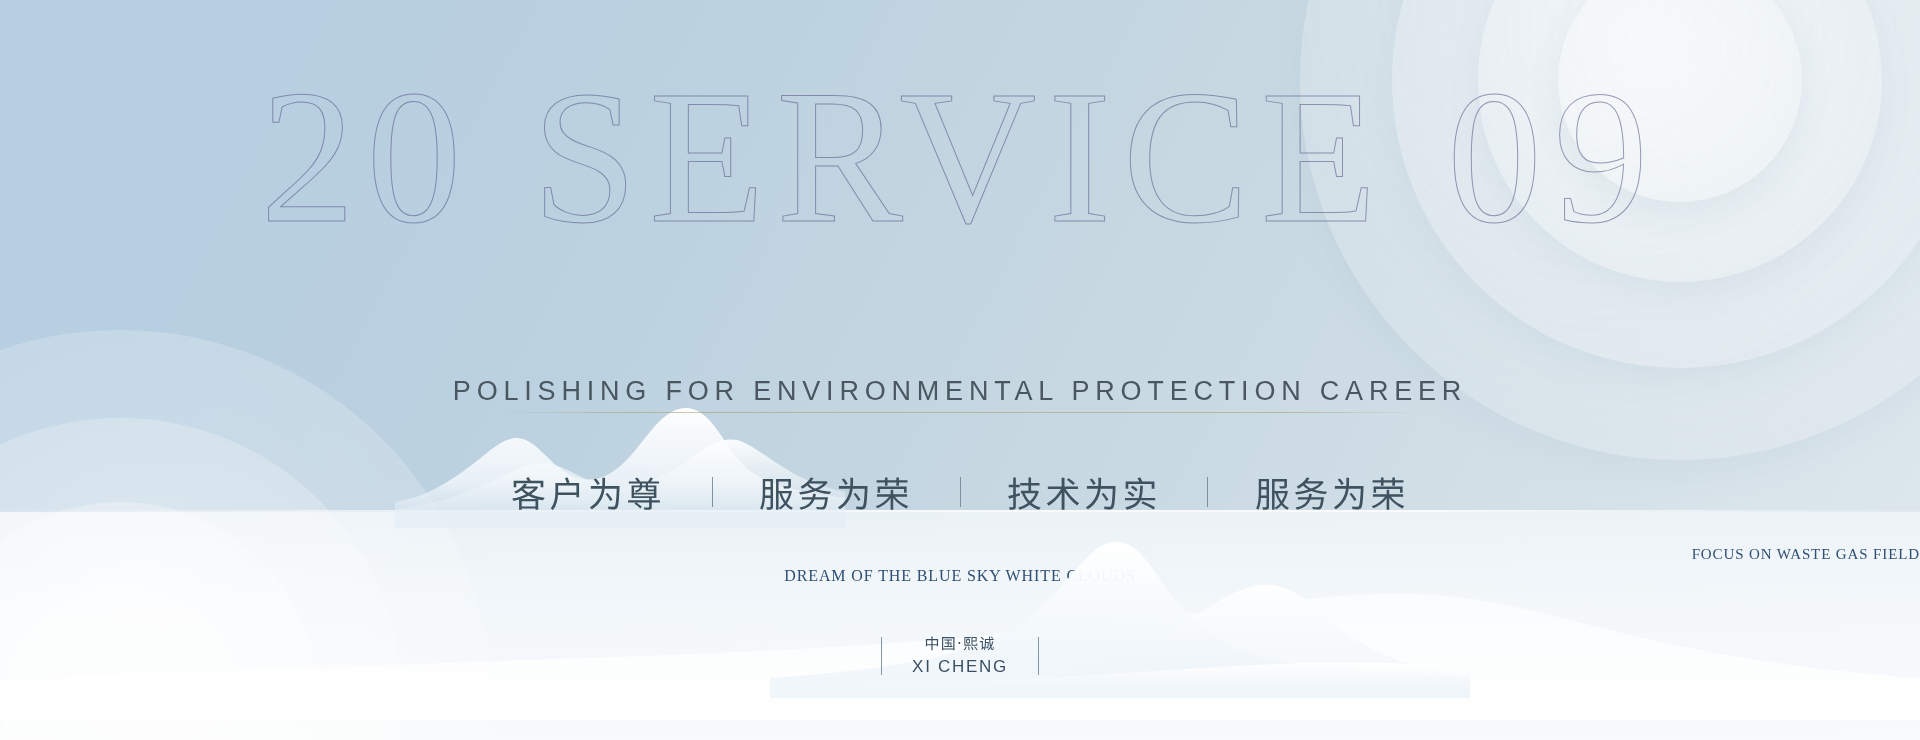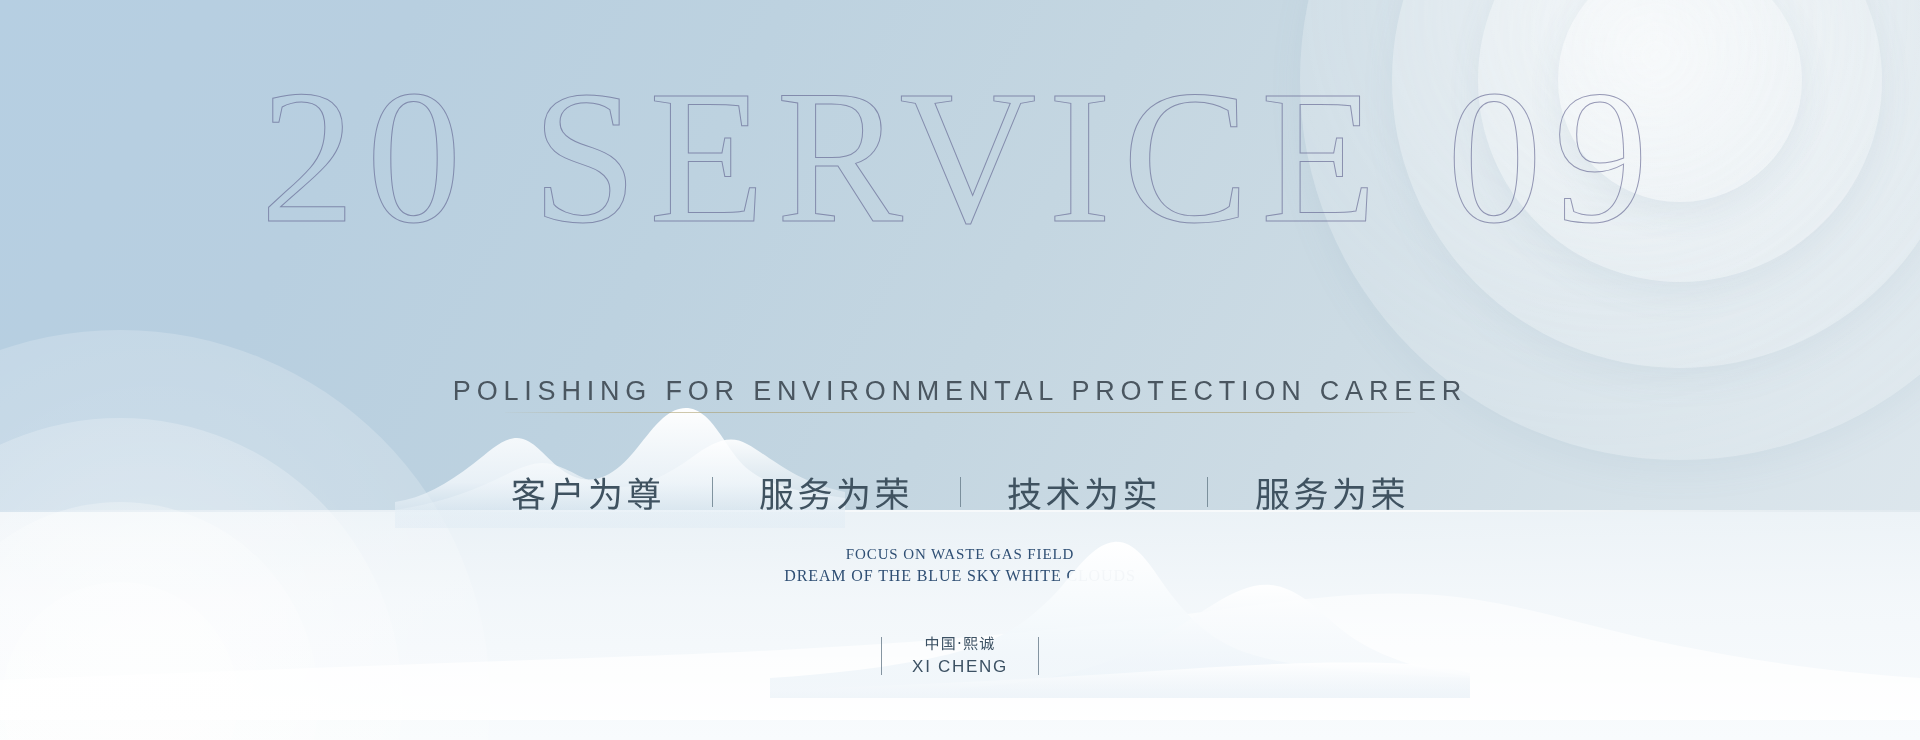--- a/index.html
+++ b/index.html
@@ -184,21 +184,21 @@
   #microtext {
     position: absolute;
     left: 0; right: 0;
     top: 544px;
     text-align: center;
     font-family: "Liberation Serif", "DejaVu Serif", serif;
     color: #2f4f74;
     letter-spacing: 0.055em;
     line-height: 1.42;
   }
-  #microtext .m1 { font-size: 15px; }
+  #microtext .m1 { font-size: 15px; text-align: right; }
   #microtext .m2 { font-size: 16px; }
 
   
   .mountain {
     position: absolute;
     pointer-events: none;
   }
   #mtn-left  { left: 395px; top: 398px;  width: 450px; height: 130px; }
   #mtn-right { left: 770px; top: 528px;  width: 700px; height: 170px; }
   #mtn-back  { left: 0;     top: 560px;  width: 1920px; height: 160px; }

